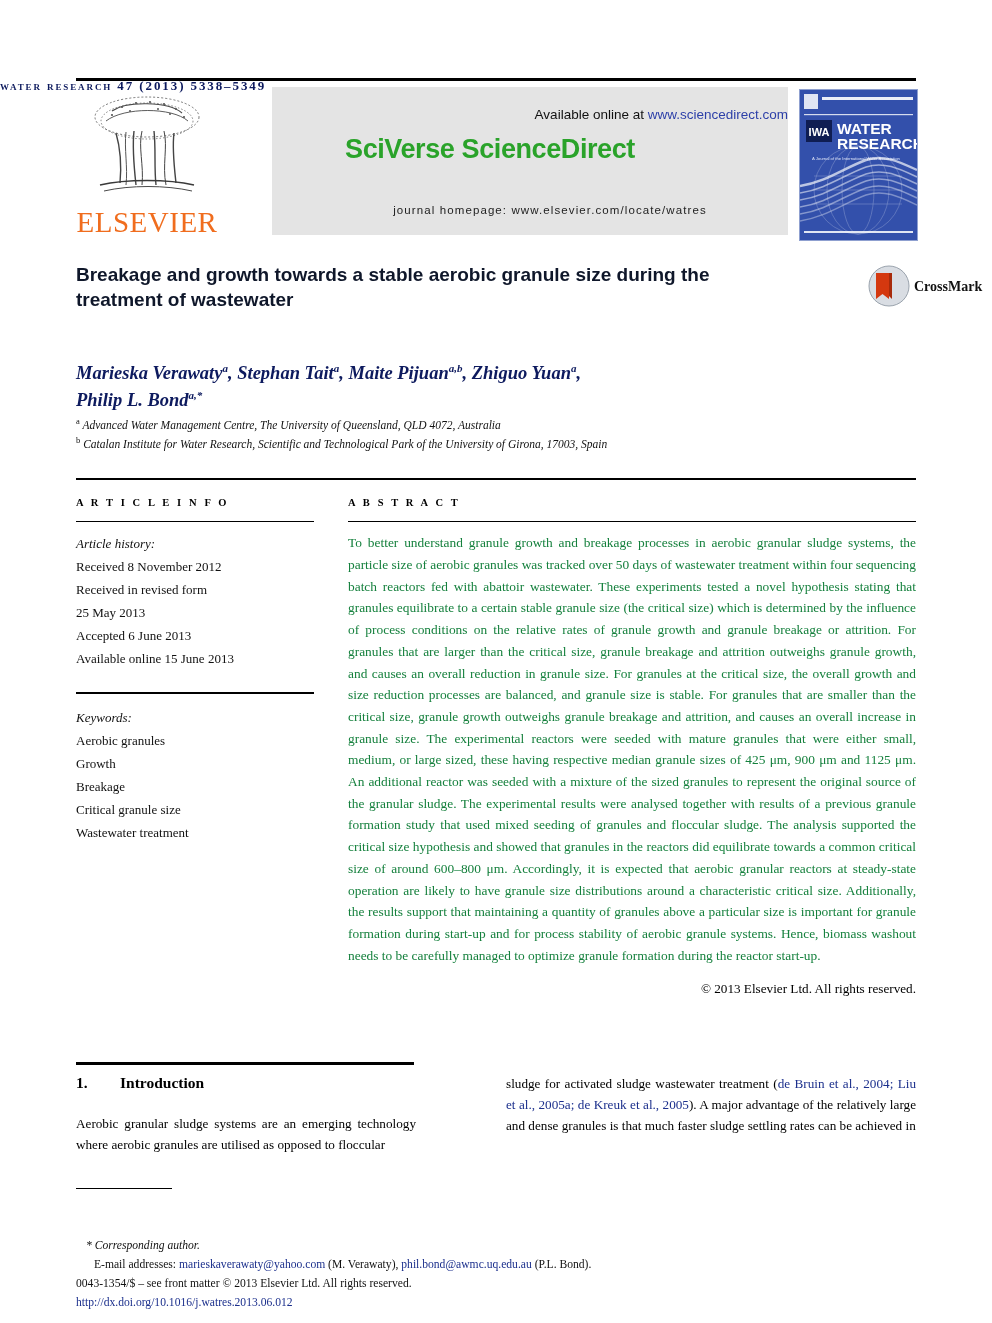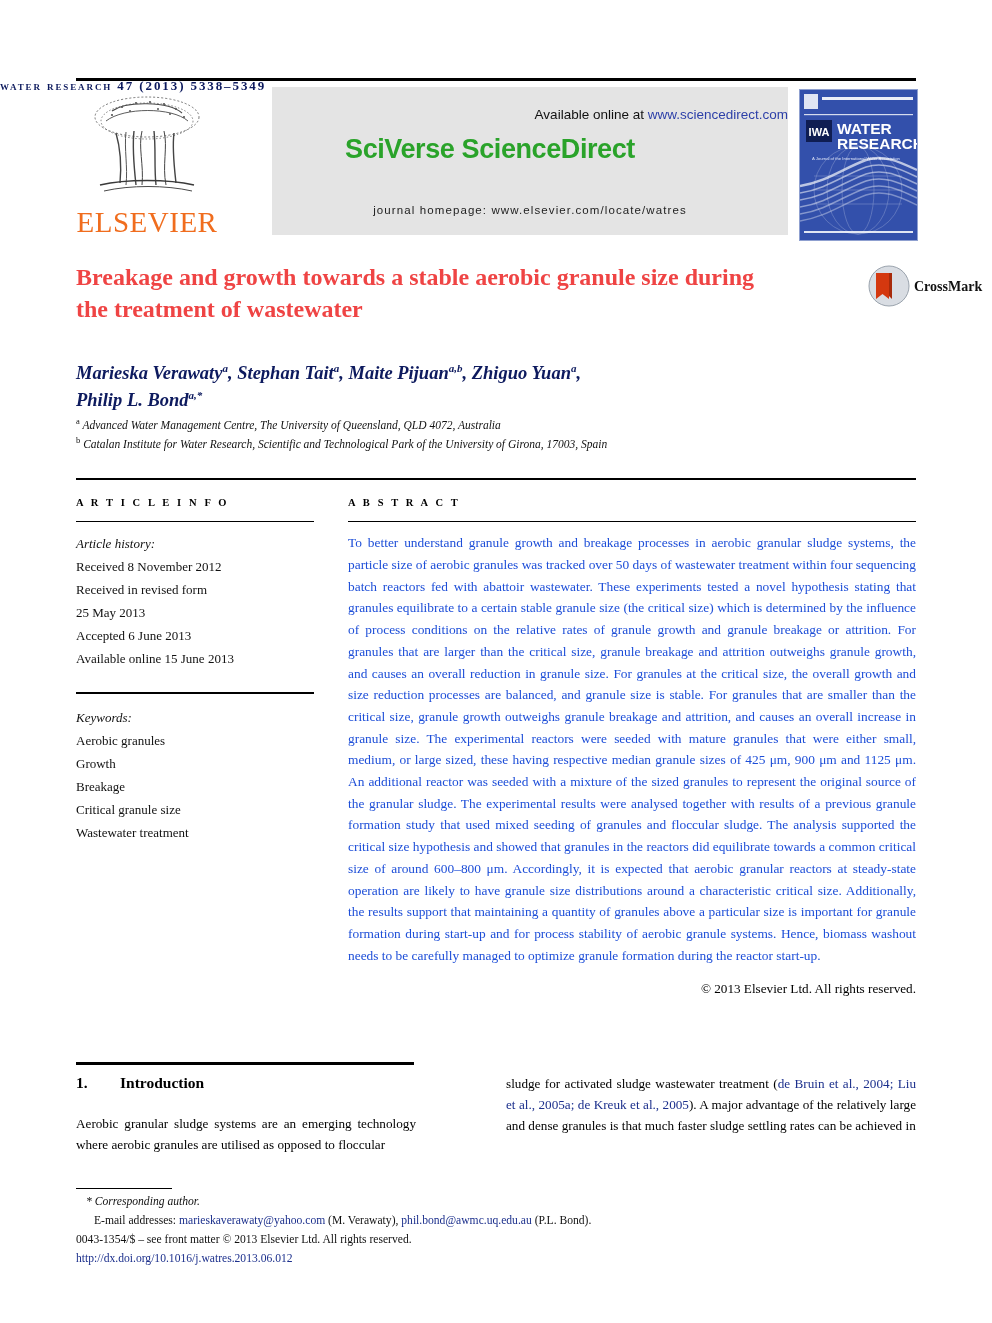--- a/index.html
+++ b/index.html
@@ -100,42 +100,43 @@
   }
   .sd-homepage {
     position: absolute;
     left: 0; top: 117px;
     width: 516px;
     text-align: center;
     font-family: "Liberation Sans", sans-serif;
     font-size: 11.5px;
     letter-spacing: 1.1px;
     color: #222;
+    padding-left: 20px;
   }
   .cover {
     position: absolute;
     left: 723px; top: 11px;
     width: 117px;
     height: 150px;
     background: #737373;
     border: 1px solid #8fa0d0;
     overflow: hidden;
     text-align: right;
   }
 
   
   .title {
     position: absolute;
     left: 76px; top: 262px;
     width: 690px;
-    font-family: Liberation Serif, serif;
-    font-size: 24px;
+    font-family: Liberation Sans, sans-serif;
+    font-size: 19px;
     font-weight: bold;
     line-height: 1.33;
-    color: #ef4444;
+    color: #0f172a;
   }
   .crossmark {
     position: absolute;
     left: 868px; top: 265px;
     width: 110px;
     height: 48px;
   }
   .crossmark-label {
     position: absolute;
     left: 46px; top: 14px;
@@ -207,21 +208,21 @@
   .col-abs {
     position: absolute;
     left: 348px; top: 497px;
     width: 568px;
   }
   .abs-body {
     font-family: "Liberation Serif", serif;
     font-size: 13.4px;
     line-height: 1.62;
     text-align: justify;
-    color: #1d4ed8;
+    color: #15803d;
   }
   .abs-copy {
     margin-top: 15px;
     text-align: right;
     font-family: "Liberation Serif", serif;
     font-size: 13.2px;
     color: #000;
   }
 
   
@@ -279,21 +280,21 @@
     left: 76px; top: 1192px;
     width: 840px;
     font-family: "Liberation Serif", serif;
     font-size: 11.6px;
     line-height: 1.64;
     color: #111;
   }
   .footnote .corr { font-style: italic; }
   .footnote .link { color: #1b2f8c; margin-top: 32px; }
   .doi { color: #1b2f8c; }
-  .indent1 { padding-left: 10px; }
+  .indent1 { padding-left: 10px; margin-top: 44px; }
   .indent2 { padding-left: 18px; }
 </style>
 </head>
 <body>
 
 <div class="page">
 
   <div class="running-head">water research 47 (2013) 5338–5349</div>
 
   <div class="masthead">

